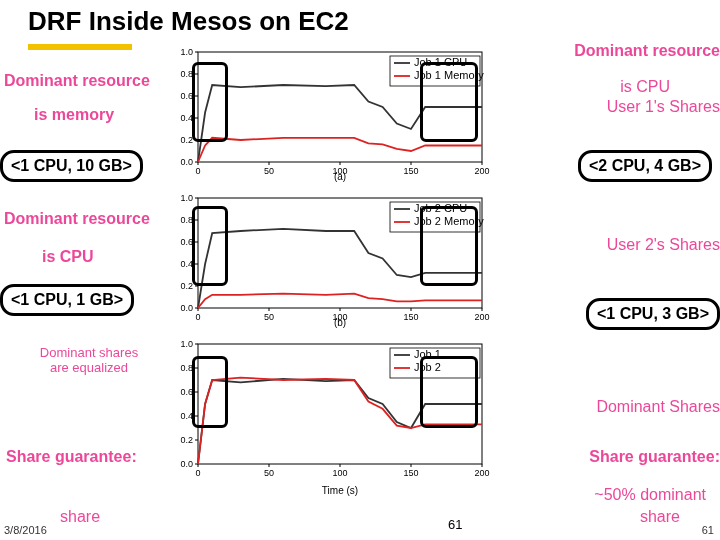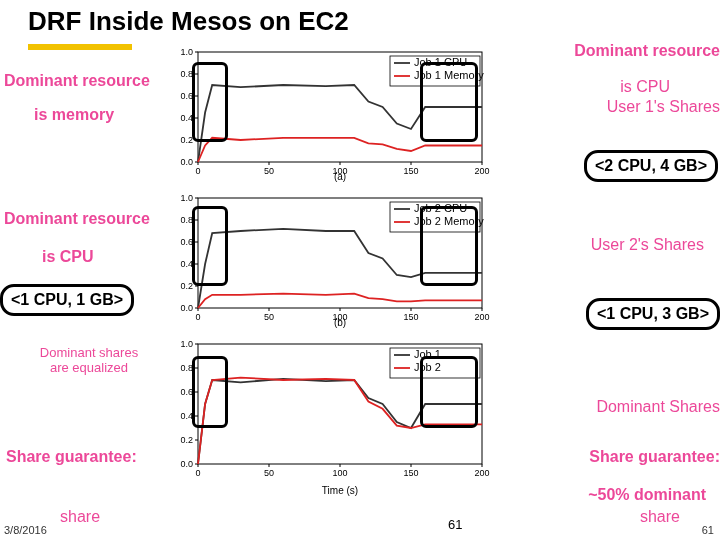--- a/index.html
+++ b/index.html
@@ -30,37 +30,38 @@
 </style>
 </head>
 <body>
 
 <div class="slide">
   <div class="title">DRF Inside Mesos on EC2</div>
   <div class="accent"></div>
 
   <div class="txt" style="top:72px; left:4px;">Dominant resource</div>
   <div class="txt" style="top:106px; left:34px;text-align:center;">is memory</div>
+  <div class="pill" style="top:150px; left:0px;">&lt;1 CPU, 10 GB&gt;</div>
   <div class="txt" style="top:210px; left:4px;">Dominant resource</div>
   <div class="txt" style="top:248px; left:42px;">is CPU</div>
   <div class="pill" style="top:284px; left:0px;">&lt;1 CPU, 1 GB&gt;</div>
   <div class="txt small" style="top:346px; left:24px; width:130px; text-align:center; white-space:pre-line;">Dominant shares
 are equalized</div>
   <div class="txt" style="top:448px; left:6px;">Share guarantee:</div>
   <div class="txt" style="top:508px; left:60px; font-weight:normal;">share</div>
 
   <div class="txt" style="top:42px; right:0px;">Dominant resource</div>
   <div class="txt" style="top:78px; right:50px; text-align:right; font-weight:normal;">is CPU</div>
   <div class="txt" style="top:98px; right:0px; font-weight:normal;">User 1's Shares</div>
-  <div class="pill" style="top:150px; right:2px;text-align:right;">&lt;2 CPU, 4 GB&gt;</div>
-  <div class="txt" style="top:236px; right:16px; font-weight:normal;">User 2's Shares</div>
+  <div class="pill" style="top:150px; right:8px;text-align:right;">&lt;2 CPU, 4 GB&gt;</div>
+  <div class="txt" style="top:236px; right:0px; font-weight:normal;">User 2's Shares</div>
   <div class="pill" style="top:298px; right:0px;">&lt;1 CPU, 3 GB&gt;</div>
   <div class="txt" style="top:398px; right:0px; font-weight:normal;">Dominant Shares</div>
   <div class="txt" style="top:448px; right:0px;">Share guarantee:</div>
-  <div class="txt" style="top:486px; right:14px; font-weight:bold;">~50% dominant</div>
+  <div class="txt" style="top:486px; right:14px; font-weight:normal;">~50% dominant</div>
   <div class="txt" style="top:508px; right:40px; font-weight:normal;">share</div>
 
   <div class="chart" id="chart0" style="top:46px;  left:170px; width:408px; height:138px;">
       <svg width="408" height="138">
         <rect x="28" y="6" width="284" height="110" fill="none" stroke="#000" stroke-width="1"></rect>
         <line class="tick" x1="25" y1="116" x2="28" y2="116"></line>
         <text class="ticklbl" x="23" y="119" text-anchor="end">0.0</text>
         <line class="tick" x1="25" y1="94" x2="28" y2="94"></line>
         <text class="ticklbl" x="23" y="97" text-anchor="end">0.2</text>
         <line class="tick" x1="25" y1="72" x2="28" y2="72"></line>

